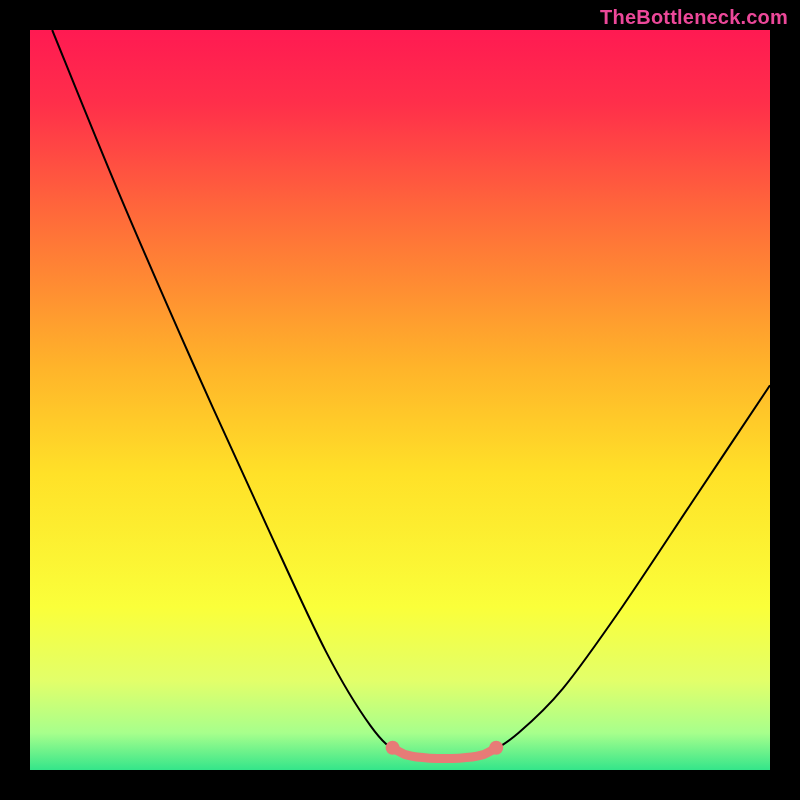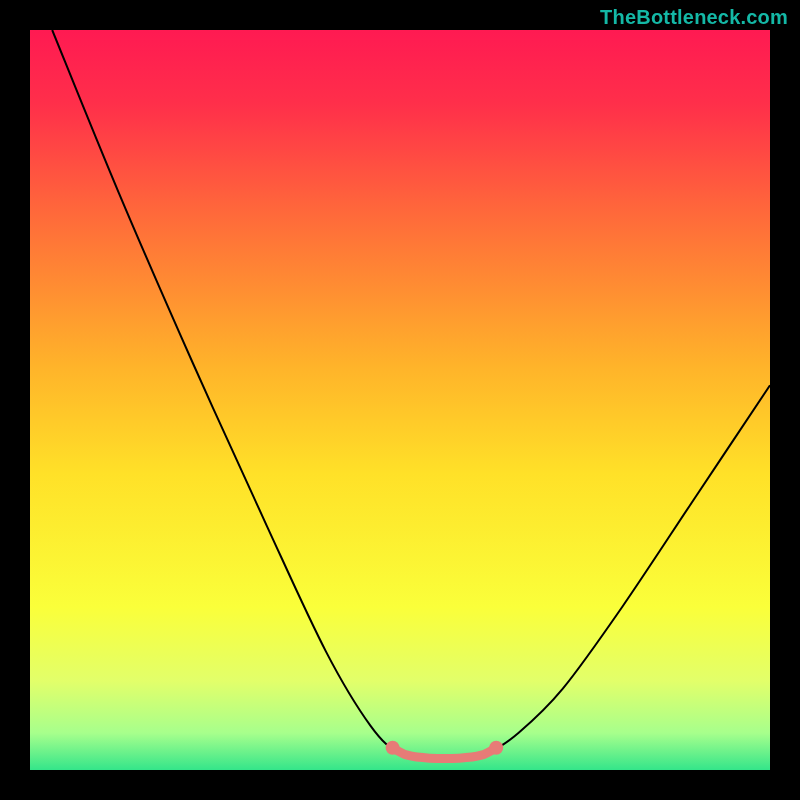--- a/index.html
+++ b/index.html
@@ -23,21 +23,21 @@
     left: 30px;
     top: 30px;
     width: 740px;
     height: 740px;
     overflow: hidden;
   }
   .watermark {
     position: absolute;
     top: 6px;
     right: 12px;
-    color: #14b8a6;
+    color: #ec4899;
     font-size: 20px;
     font-weight: 600;
     letter-spacing: 0.2px;
     user-select: none;
   }
   svg { display: block; }
 </style>
 </head>
 <body>
 

